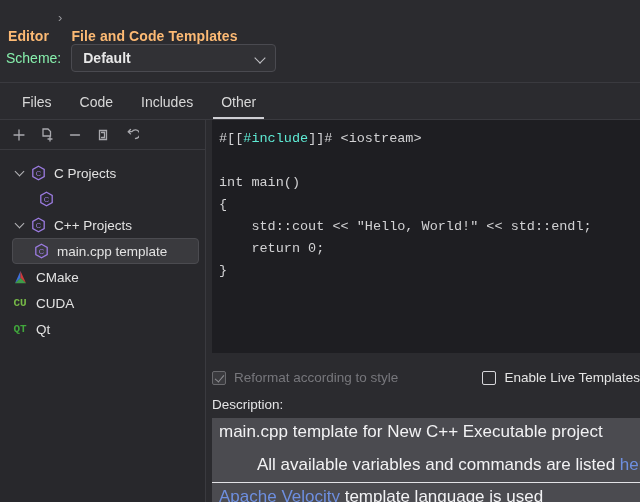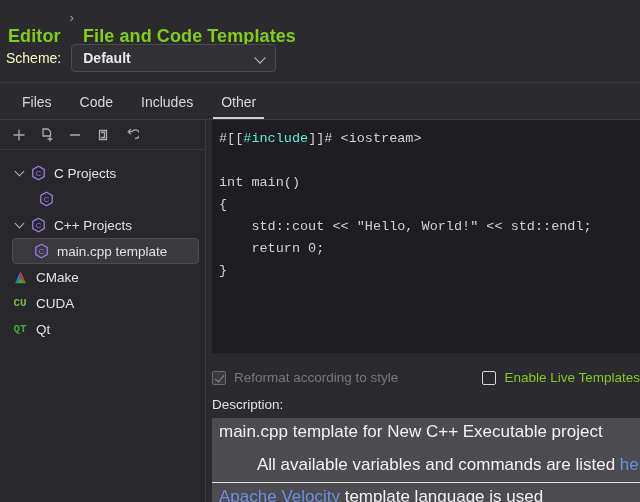--- a/index.html
+++ b/index.html
@@ -27,22 +27,22 @@
     position: absolute;
     left: 0; top: 0;
     width: 640px; height: 34px;
     background: #2b2b2f;
     display: flex;
     align-items: center;
     padding-left: 8px;
     box-sizing: border-box;
   }
   .crumb {
-    font-size: 18px;
-    color: #84cc16;
+    font-size: 14px;
+    color: #fdba74;
     font-weight: bold;
     letter-spacing: .1px;
     margin-top: 38px;
   }
   .crumb-sep {
     font-size: 13px;
     color: #9a9a9e;
     margin: 0 9px;
   }
 
@@ -51,21 +51,21 @@
     position: absolute;
     left: 0; top: 34px;
     width: 640px; height: 48px;
     display: flex;
     align-items: center;
     padding-left: 6px;
     box-sizing: border-box;
   }
   .scheme-label {
     font-size: 14px;
-    color: #fef9c3;
+    color: #86efac;
     margin-right: 10px;
   }
   .scheme-select {
     width: 205px;
     height: 28px;
     background: #313135;
     border: 1px solid #4a4a50;
     border-radius: 4px;
     display: flex;
     align-items: center;
@@ -253,21 +253,21 @@
     border-right: 1.6px solid #8d8d91;
     border-bottom: 1.6px solid #8d8d91;
     transform: rotate(40deg);
   }
   .box.empty {
     border: 1.3px solid #d7d7db;
     background: transparent;
   }
   .cbx-label { font-size: 13.5px; margin-left: 8px; }
   .cbx-label.muted { color: #77777c; }
-  .cbx-label.on { color: #84cc16; }
+  .cbx-label.on { color: #e5e5e5; }
   .spacer { flex: 1 1 auto; }
 
   .desc-label {
     position: absolute;
     left: 6px; top: 277px;
     font-size: 13.5px;
     color: #e4e4e6;
   }
   .desc-box {
     position: absolute;

